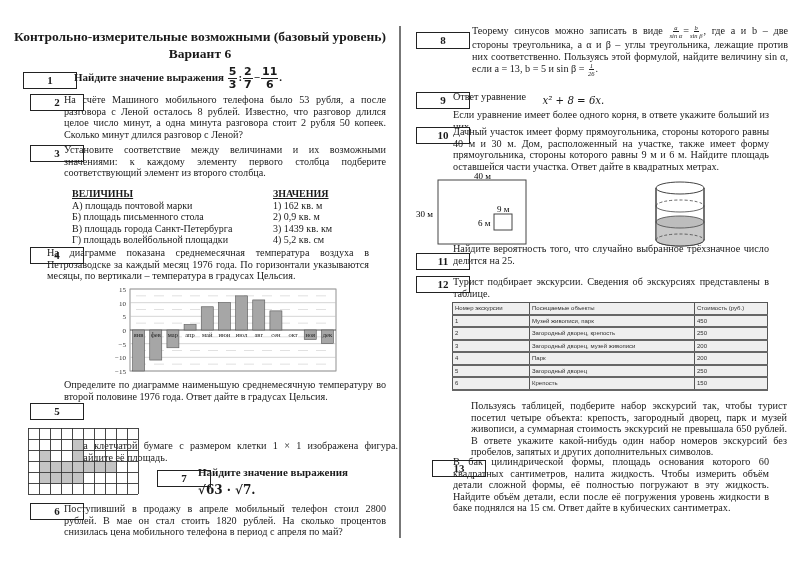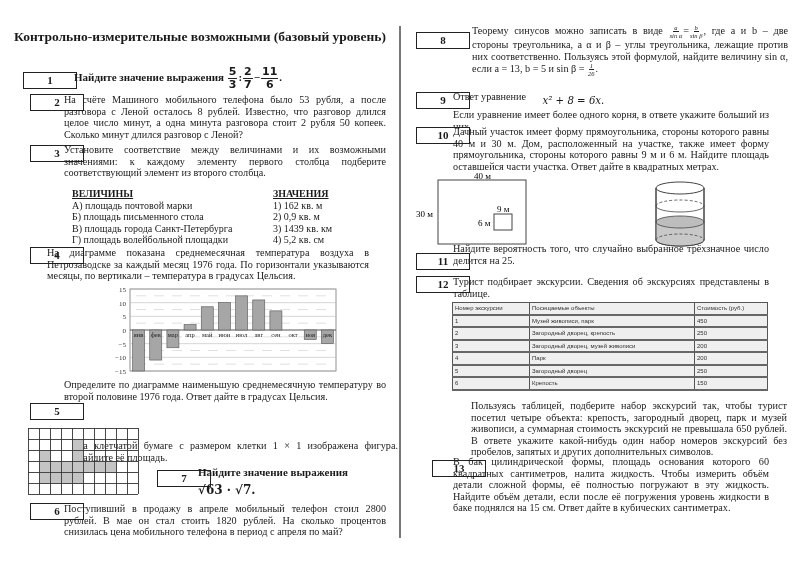--- a/index.html
+++ b/index.html
@@ -25,20 +25,21 @@
               font-size: 6px; background: #efefef; }
   table.exc td { border: 1px solid #555; height: 10.5px; padding: 0 2px; color:#333; }
   table.exc tr { border-bottom: 2px solid #666; }
   svg text { font-family: "Liberation Serif", serif; }
 </style>
 </head>
 <body>
 
 <div class="page-title">
   <div>Контрольно-измерительные возможными (базовый уровень)</div>
+  <div>Вариант 6</div>
 </div>
 
 <div class="divider"></div>
 
 <div class="numbox" style="left:23px;top:72px;">1</div>
 <div class="task bold-task" style="left:74px;top:66px;width:320px;">
   <span>Найдите значение выражения</span>
   <span class="frac">
       <span class="num">5</span>
       <span>3</span>

